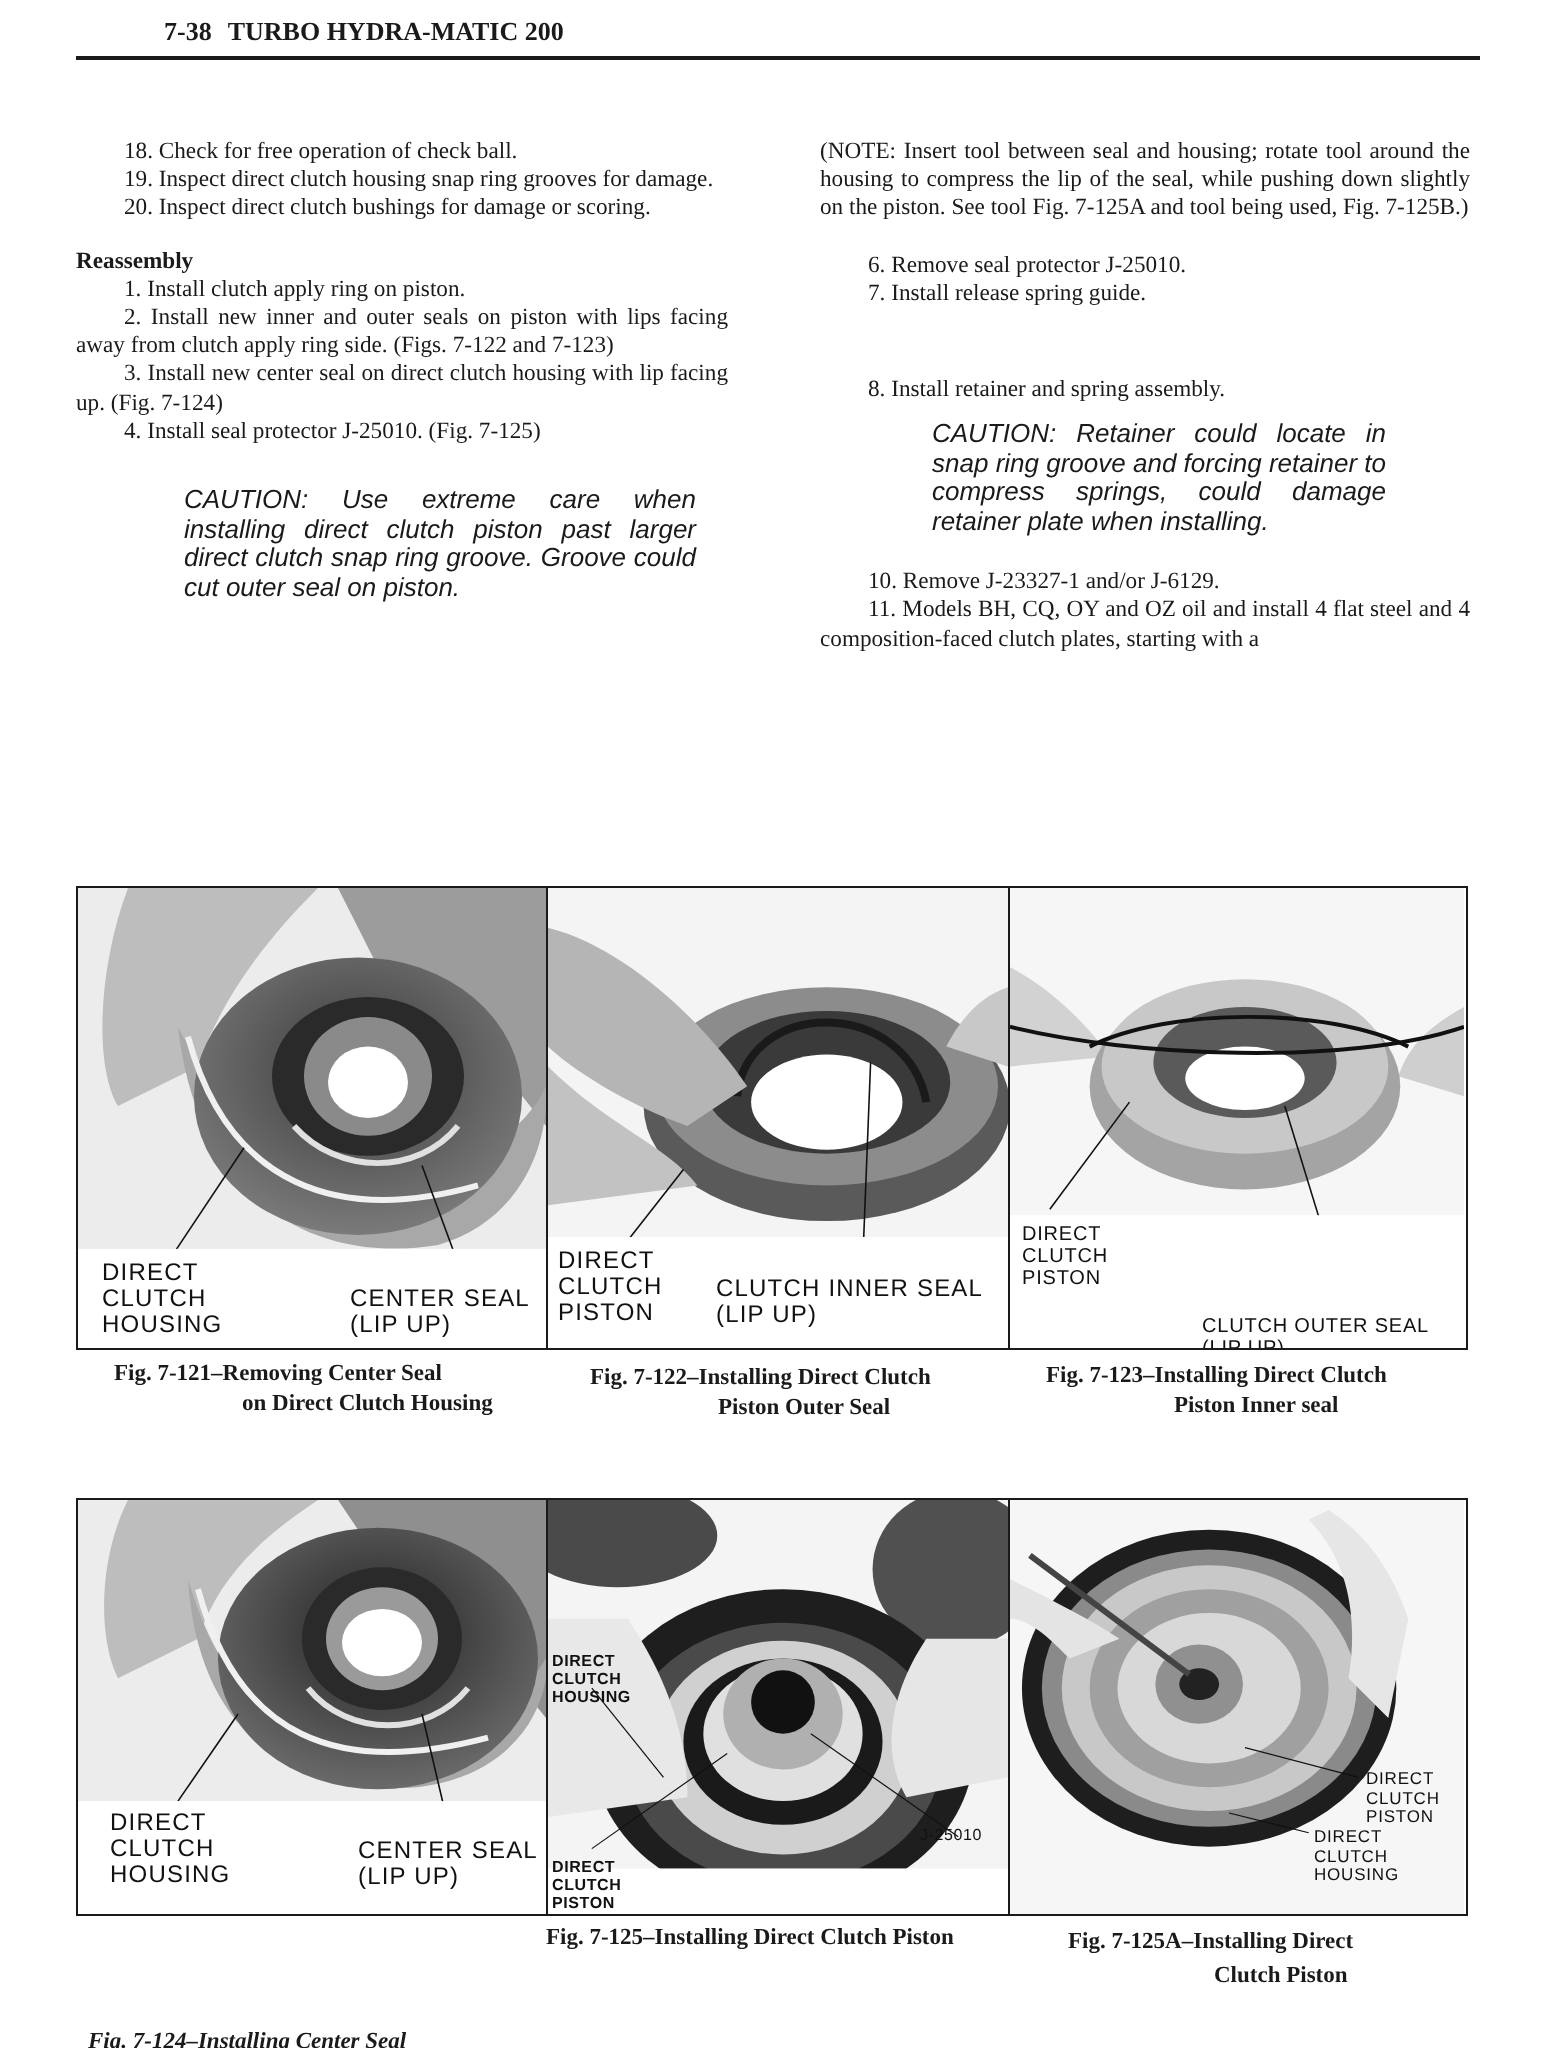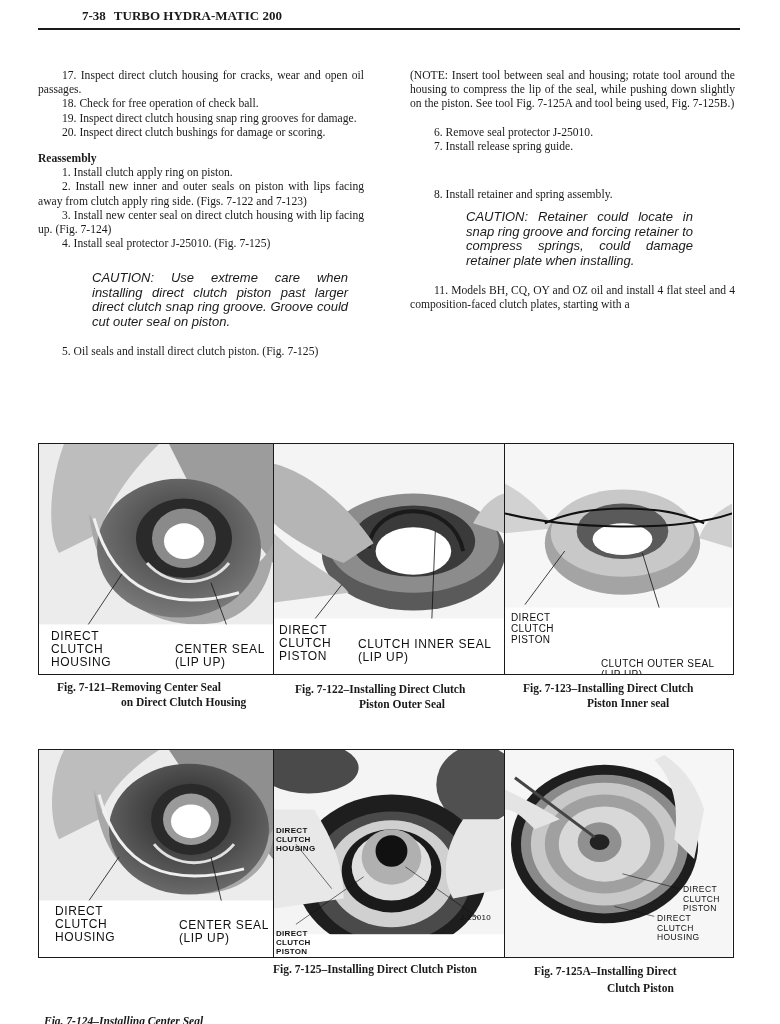--- a/index.html
+++ b/index.html
@@ -43,44 +43,43 @@
 </style>
 </head>
 <body>
 
 <div class="header">
   <span class="pg">7-38</span><span>TURBO HYDRA-MATIC 200</span>
 </div>
 <div class="rule"></div>
 
 <div class="col left">
-  <p class="p ind">17. Inspect direct clutch housing for cracks, wear and open oil passages.</p>
   <p class="p ind">18. Check for free operation of check ball.</p>
   <p class="p ind">19. Inspect direct clutch housing snap ring grooves for damage.</p>
   <p class="p ind">20. Inspect direct clutch bushings for damage or scoring.</p>
   <p class="p h">Reassembly</p>
   <p class="p ind">1. Install clutch apply ring on piston.</p>
   <p class="p ind">2. Install new inner and outer seals on piston with lips facing away from clutch apply ring side. (Figs. 7-122 and 7-123)</p>
   <p class="p ind">3. Install new center seal on direct clutch housing with lip facing up. (Fig. 7-124)</p>
   <p class="p ind">4. Install seal protector J-25010. (Fig. 7-125)</p>
   <p class="caution">CAUTION: Use extreme care when installing direct clutch piston past larger direct clutch snap ring groove. Groove could cut outer seal on piston.</p>
   <div style="height:16px"></div>
-  <p class="p ind">5. Oil seals and install direct clutch piston. (Fig. 7-125)</p>
 </div>
 
 <div class="col right">
   <p class="p">(NOTE: Insert tool between seal and housing; rotate tool around the housing to compress the lip of the seal, while pushing down slightly on the piston. See tool Fig. 7-125A and tool being used, Fig. 7-125B.)</p>
   <div class="gap-sm"></div>
   <p class="p ind">6. Remove seal protector J-25010.</p>
   <p class="p ind">7. Install release spring guide.</p>
   <div class="gap-md"></div>
   <p class="p ind">8. Install retainer and spring assembly.</p>
   <div style="height:8px"></div>
   <p class="caution">CAUTION: Retainer could locate in snap ring groove and forcing retainer to compress springs, could damage retainer plate when installing.</p>
   <div class="gap-lg"></div>
+  <p class="p ind">10. Remove J-23327-1 and/or J-6129.</p>
   <p class="p ind">11. Models BH, CQ, OY and OZ oil and install 4 flat steel and 4 composition-faced clutch plates, starting with a</p>
 </div>
 
 <div class="frame top">
 
   <div class="panel p1">
     <svg class="photo" viewBox="0 0 234 232" preserveAspectRatio="none">
       <defs>
         <radialGradient id="g1" cx="50%" cy="40%" r="60%">
           <stop offset="0" stop-color="#3a3a3a"></stop>

